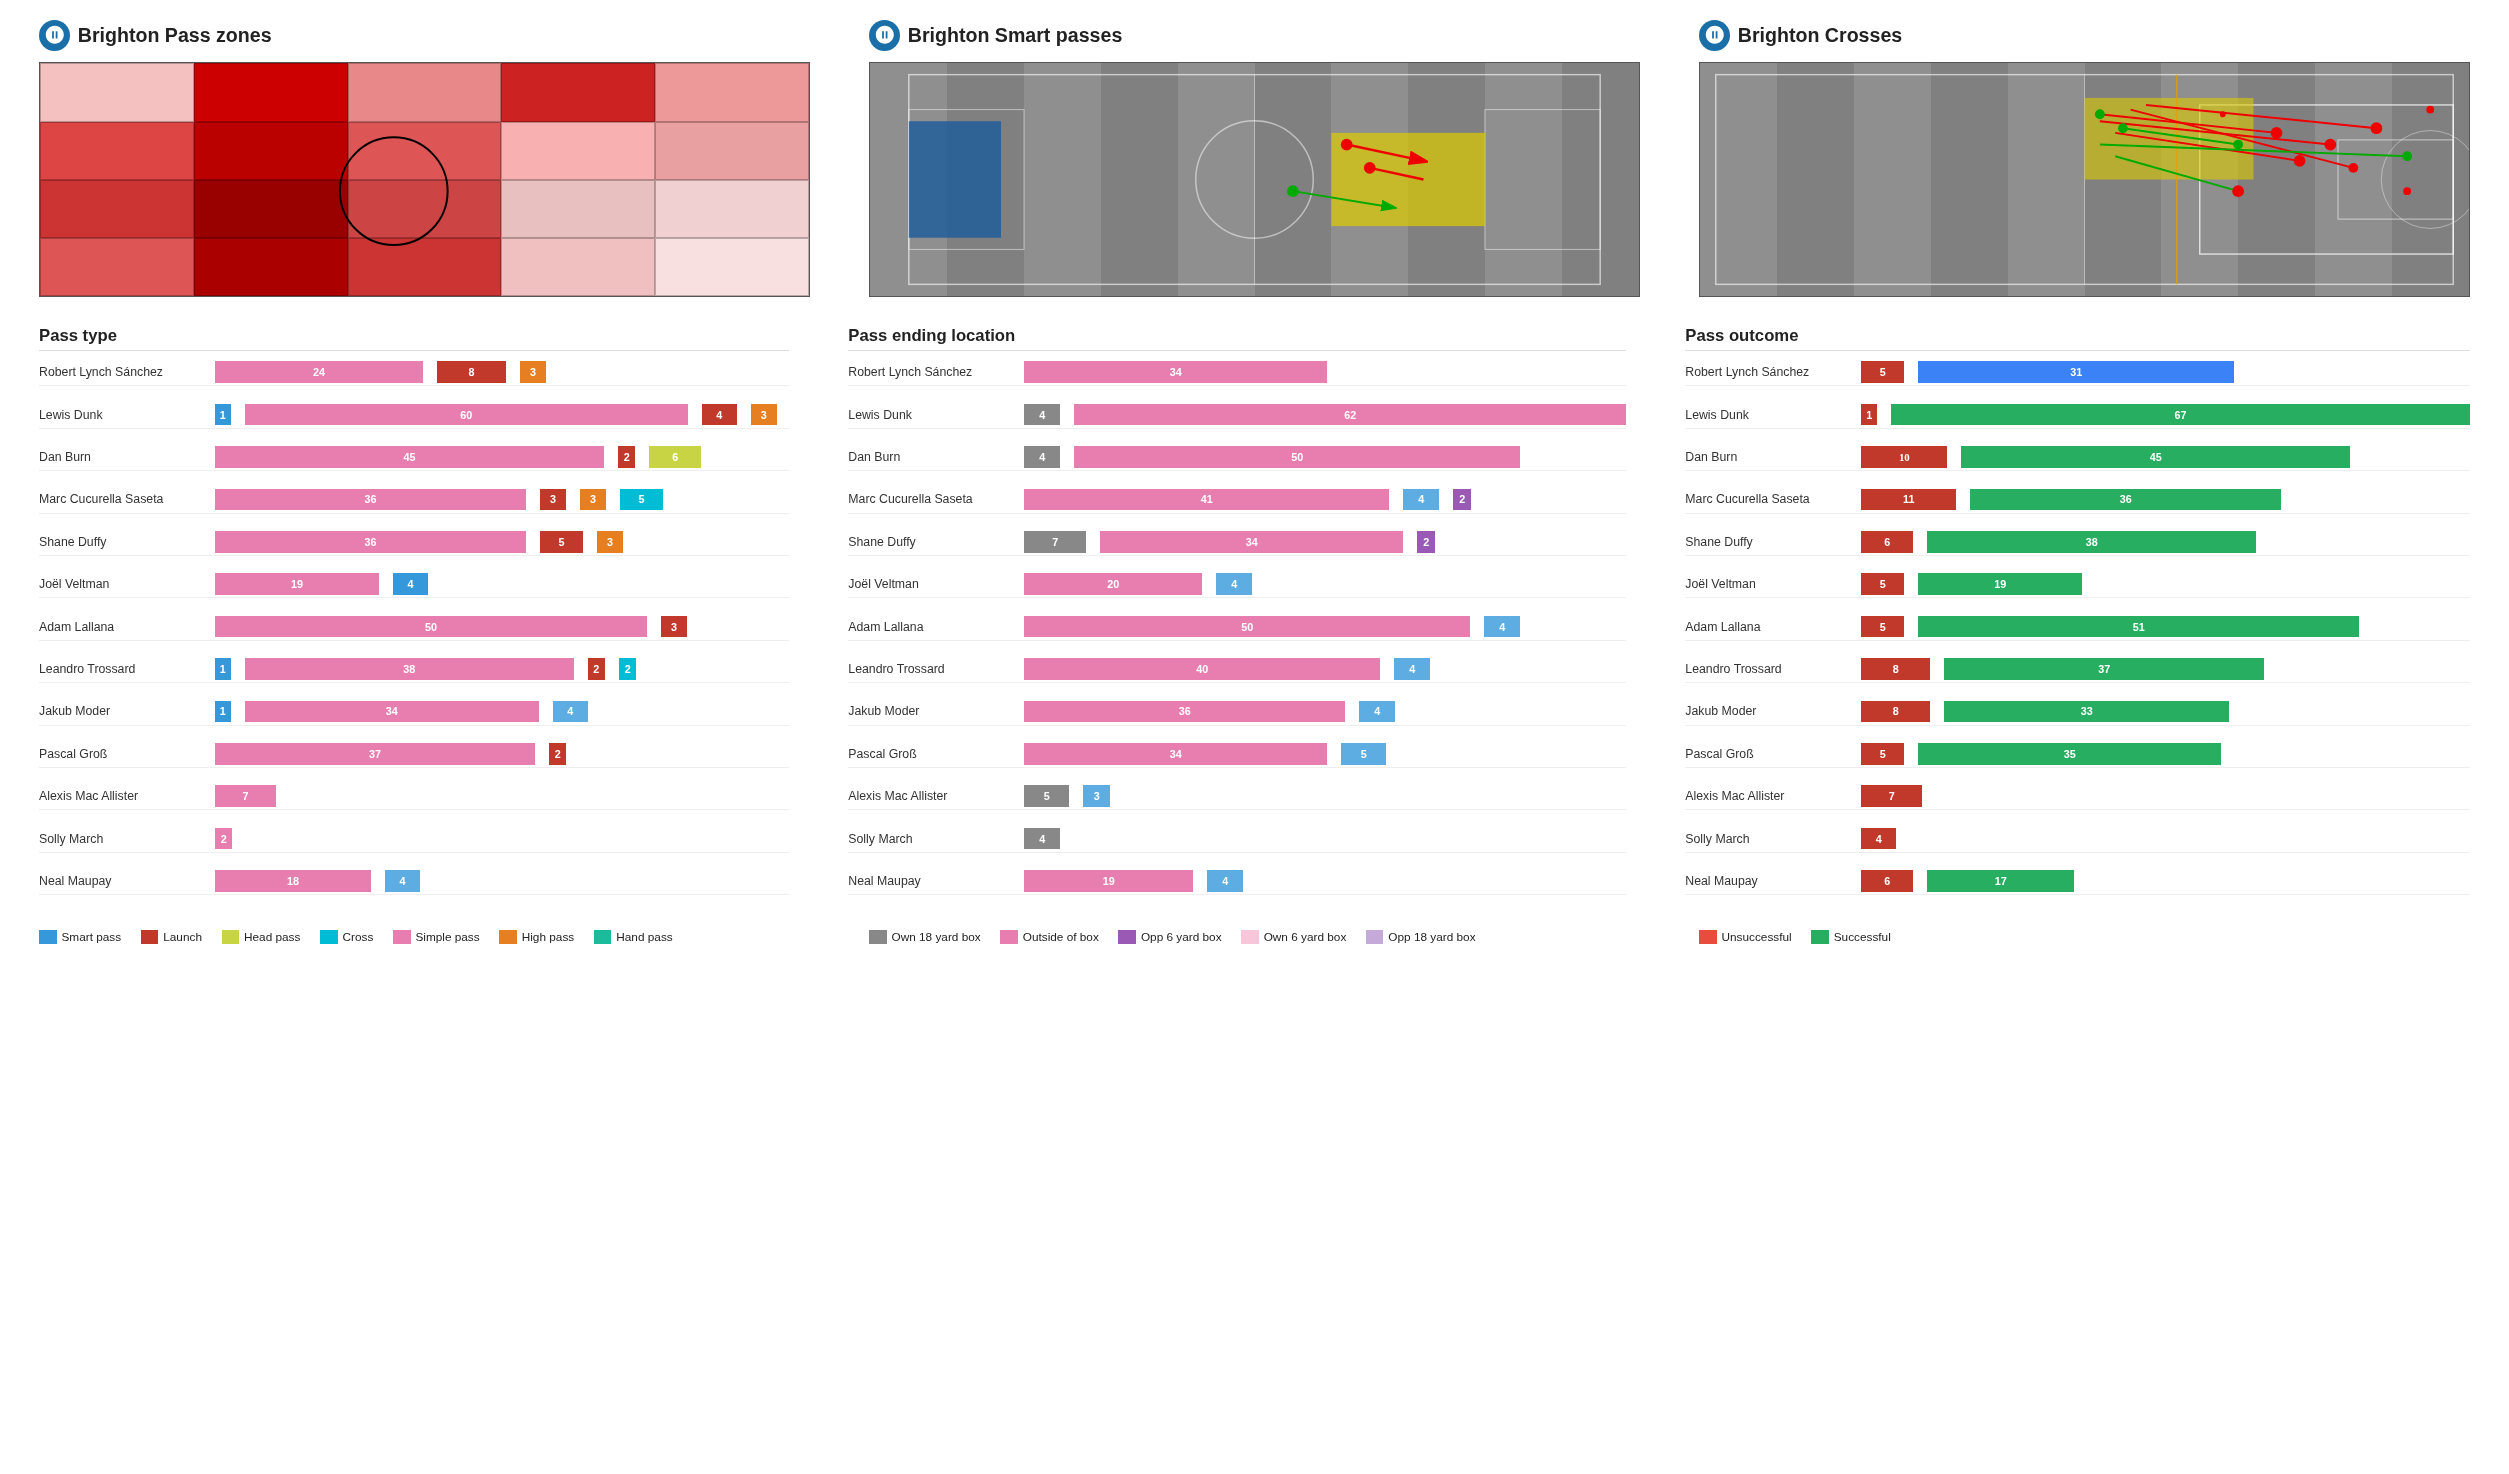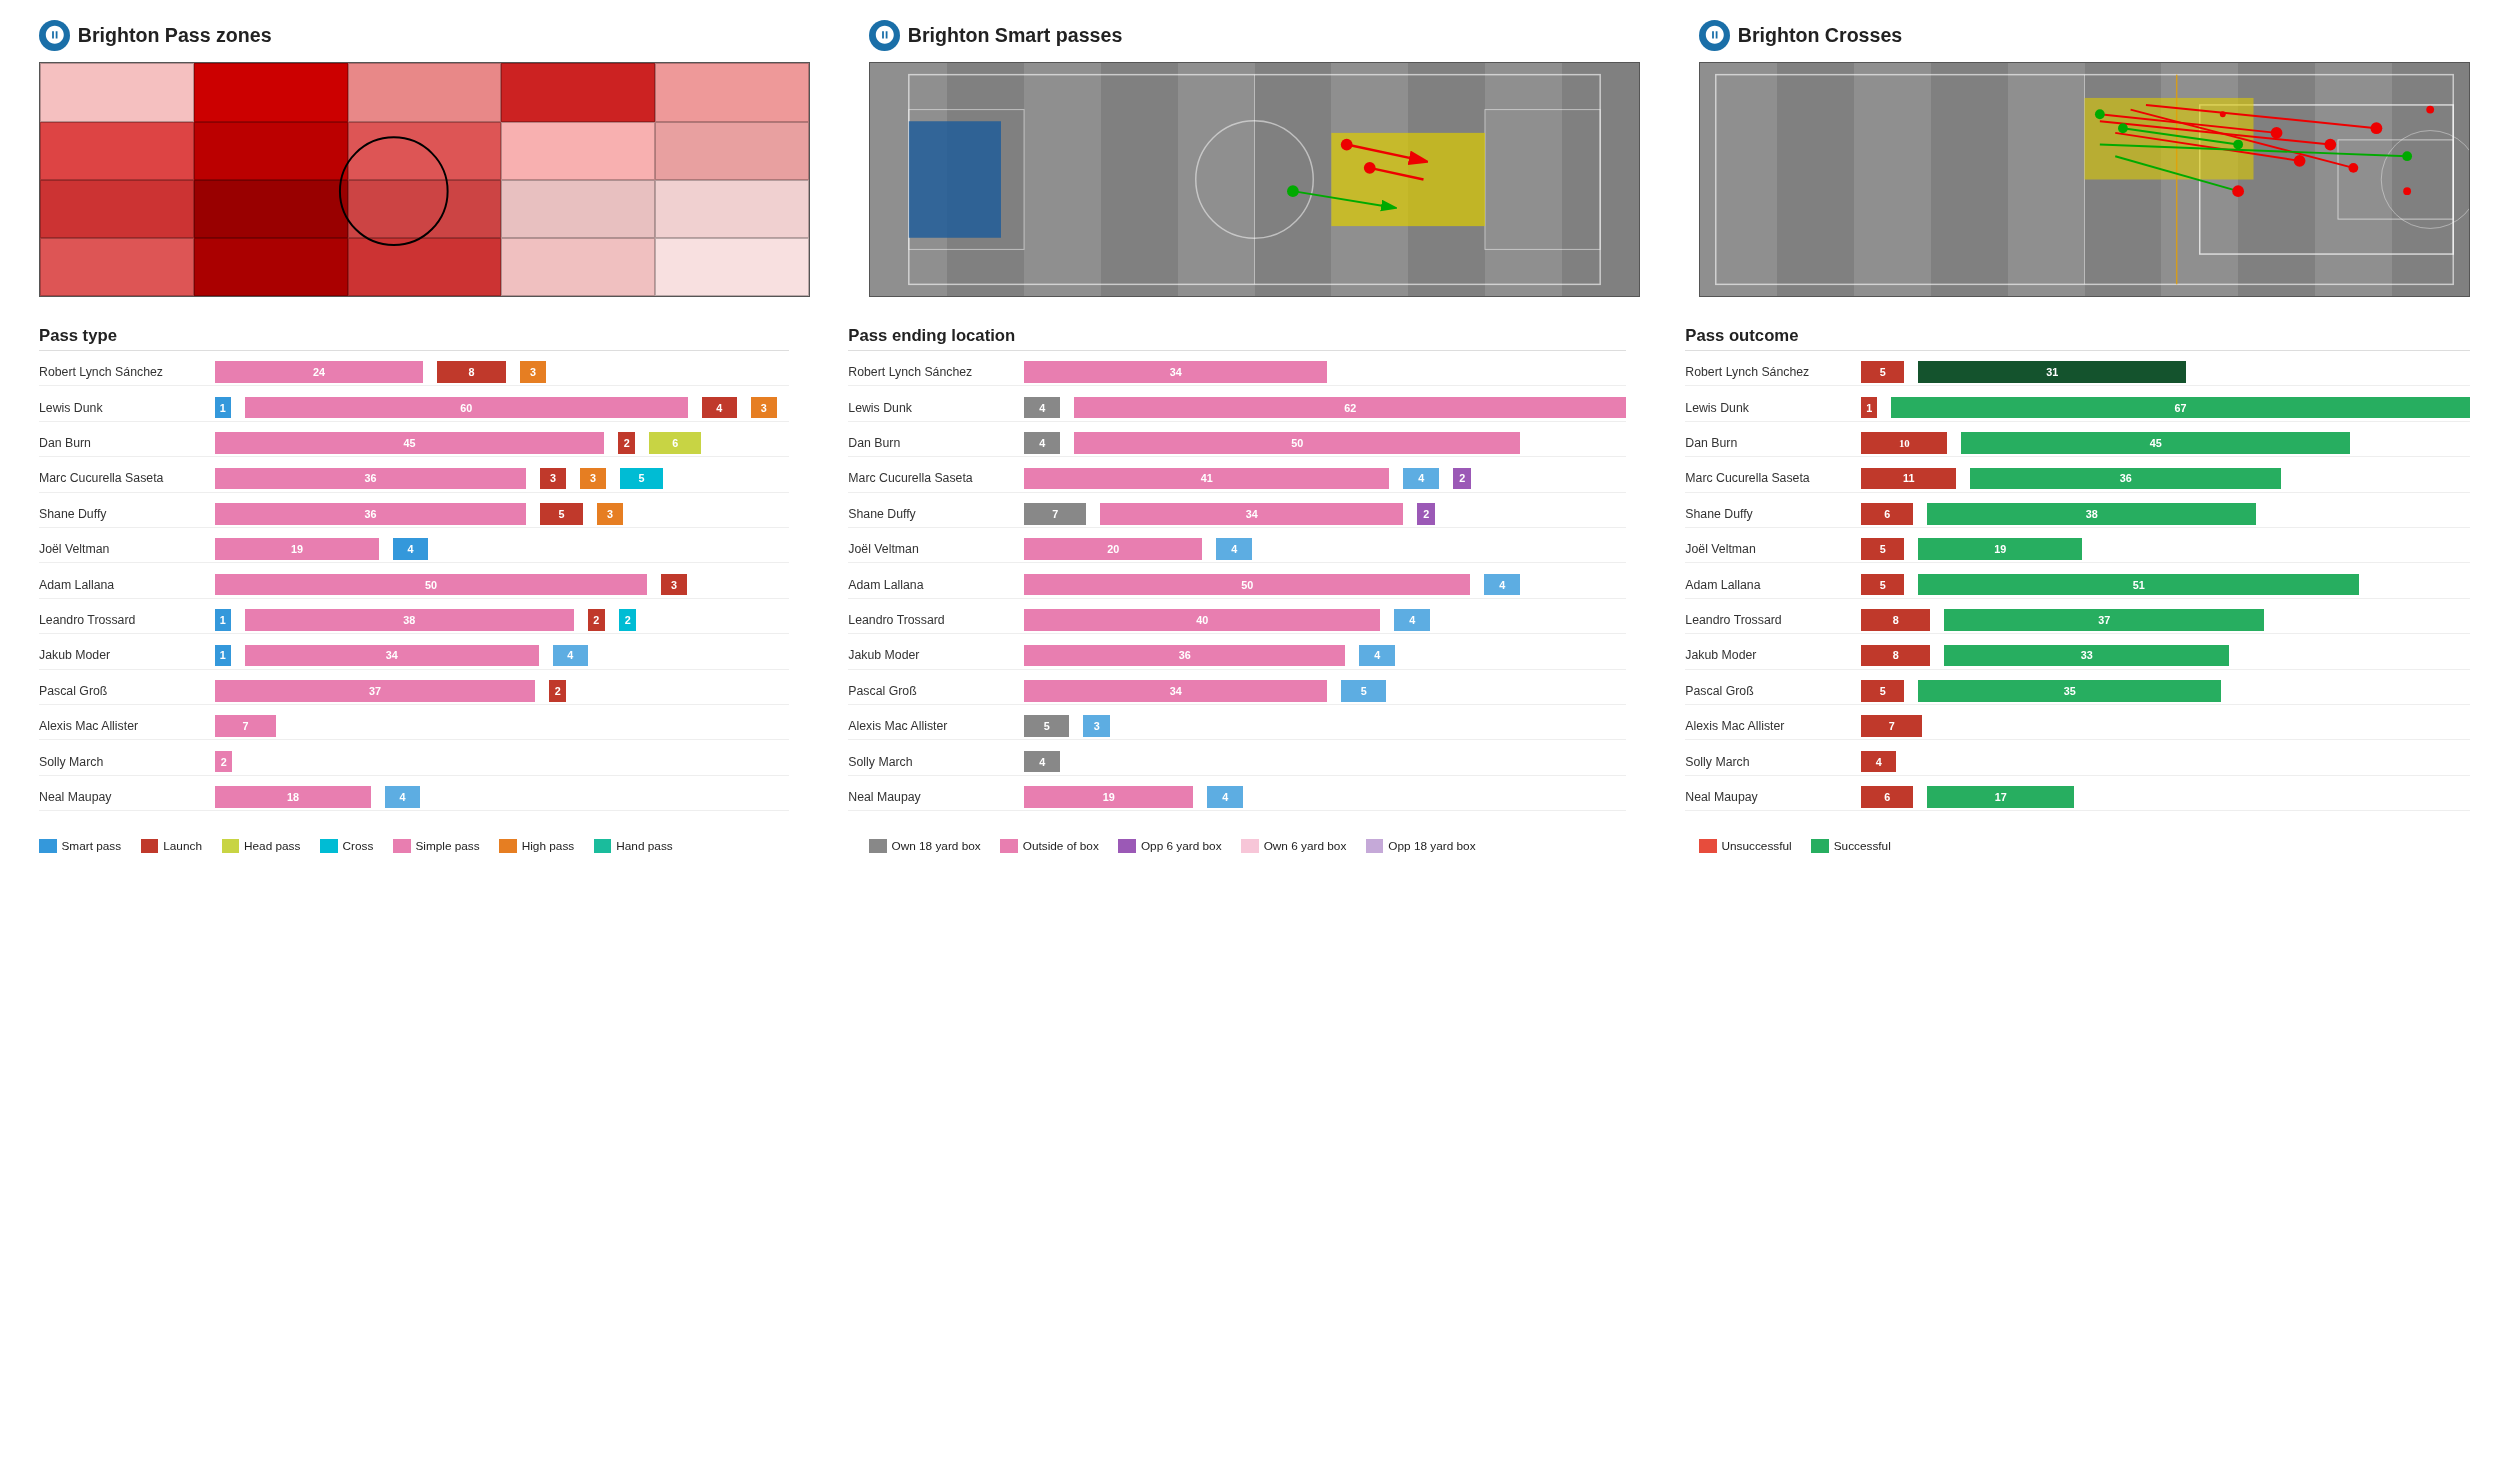--- a/index.html
+++ b/index.html
@@ -14,21 +14,21 @@
     .chart-icon { width: 31px; height: 31px; border-radius: 50%; background: #1a6fa8; display: flex; align-items: center; justify-content: center; }
     .chart-icon svg { width: 21.6px; height: 21.6px; fill: white; }
     
     
     .heatmap-container { width: 100%; height: 235px; position: relative; border: 1px solid #555; overflow: hidden; }
     
     
     .field-container { width: 100%; height: 235px; position: relative; background: #888; border: 1px solid #555; overflow: hidden; }
     .section-title { font-size: 16.7px; font-weight: bold; margin-bottom: 7.8px; border-bottom: 1px solid #ddd; padding-bottom: 3.9px; }
     
-    .bar-row { display: flex; align-items: center; margin-bottom: 8px; min-height: 27.4px; border-bottom: 1px solid #eee; padding: 2px 0; }
+    .bar-row { display: flex; align-items: center; margin-bottom: 15px; min-height: 27.4px; border-bottom: 1px solid #eee; padding: 2px 0; }
     .bar-label { width: 176px; min-width: 176px; font-size: 12.3px; color: #333; text-align: left; padding-right: 7.8px; }
     .bar-group { display: flex; align-items: center; flex: 1; height: 21.6px; gap: 14px; }
     .bar-segment { height: 21.6px; display: flex; align-items: center; justify-content: center; font-size: 10.8px; color: white; font-weight: bold; min-width: 15.7px; }
     
     
     .legends-row { display: flex; gap: 59px; margin-top: 15.7px; justify-content: flex-end; }
     .legend-group { flex: 1; display: flex; flex-wrap: wrap; gap: 3.9px 19.6px; }
     .legend-item { display: flex; align-items: center; gap: 4.9px; font-size: 11.8px; }
     .legend-color { width: 17.6px; height: 13.7px; display: inline-block; }
     
@@ -427,21 +427,21 @@
         </div>
     </div>
 
     <div class="section-block">
       <div class="section-title">Pass outcome</div>
       <div id="pass-outcome-bars">
           <div class="bar-row">
             <div class="bar-label">Robert Lynch Sánchez</div>
             <div class="bar-group">
               <div class="bar-segment" style="width: 43px; background: rgb(192, 57, 43); min-width: 15.7px;">5</div>
-              <div class="bar-segment" style="width: 268px; background: #14532d; min-width: 15.7px;">31</div>
+              <div class="bar-segment" style="width: 316px; background: #3b82f6; min-width: 15.7px;">31</div>
             </div>
           </div>
           <div class="bar-row">
             <div class="bar-label">Lewis Dunk</div>
             <div class="bar-group">
               <div class="bar-segment" style="width: 15.7px; background: rgb(192, 57, 43); min-width: 15.7px;">1</div>
               <div class="bar-segment" style="width: 579px; background: rgb(39, 174, 96); min-width: 15.7px;">67</div>
             </div>
           </div>
           <div class="bar-row">

